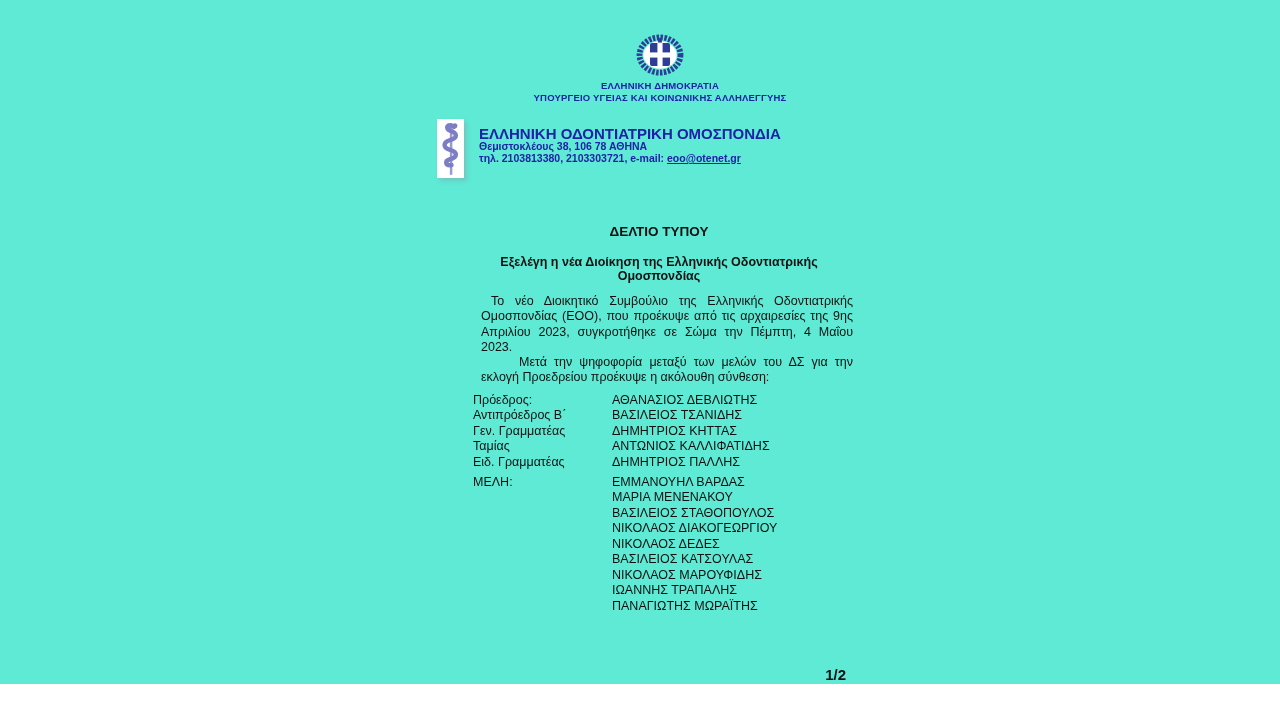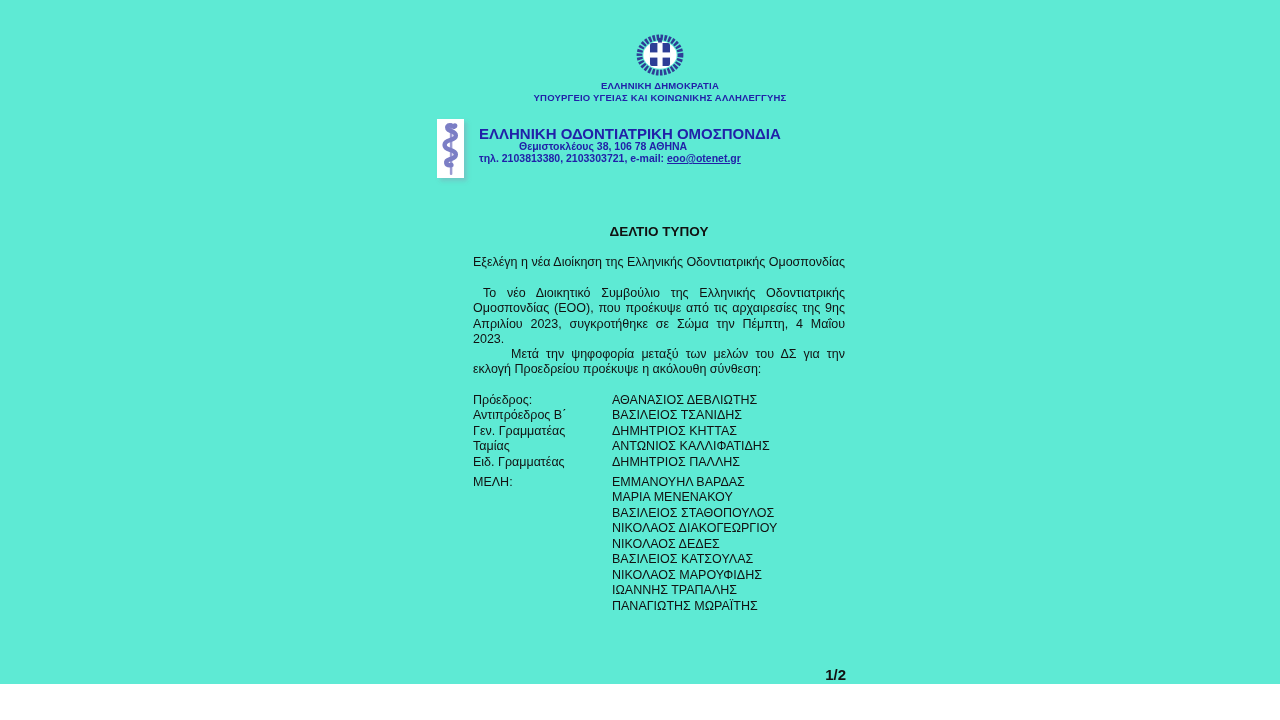--- a/index.html
+++ b/index.html
@@ -52,21 +52,21 @@
     align-items: center;
     justify-content: center;
   }
   .lh-text {
     margin-left: 15px;
     padding-top: 8px;
     color: #2121a8;
     font-weight: bold;
   }
   .lh-org   { font-size: 15px;   line-height: 13px; white-space: nowrap; }
-  .lh-addr  { font-size: 10.5px; line-height: 12px; white-space: nowrap; margin-left: 40px; }
+  .lh-addr  { font-size: 10.5px; line-height: 12px; white-space: nowrap; }
   .lh-tel   { font-size: 10.5px; line-height: 12px; white-space: nowrap; }
   .lh-tel a { color: #2121a8; text-decoration: underline; }
 
   
   .date-line {
     position: absolute;
     left: 473px;
     top: 192px;
     width: 379px;
     text-align: right;
@@ -82,27 +82,27 @@
     font-size: 13.5px;
     font-weight: bold;
   }
   .doc-subtitle {
     position: absolute;
     left: 473px;
     top: 255px;
     width: 372px;
     text-align: center;
     font-size: 12.5px;
-    font-weight: normal;
+    font-weight: bold;
   }
   .para {
     position: absolute;
     left: 473px;
     width: 372px;
-    margin: 0;
+    margin: 8px;
     font-size: 12.5px;
     line-height: 15.4px;
     text-align: justify;
   }
   .para1 { top: 286px; text-indent: 10px; }
   .para2 { top: 347px; text-indent: 38px; }
 
   
   .board {
     position: absolute;

